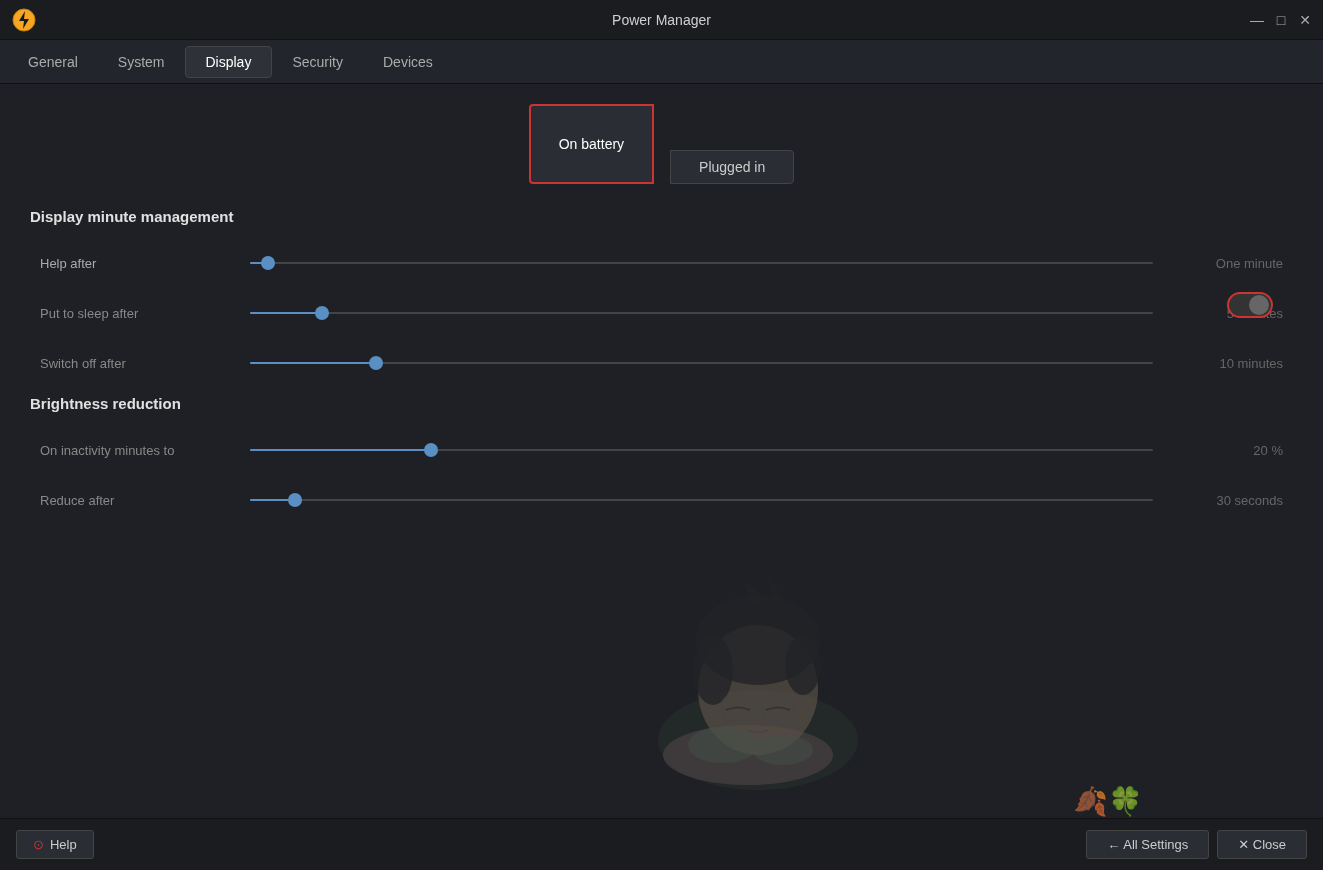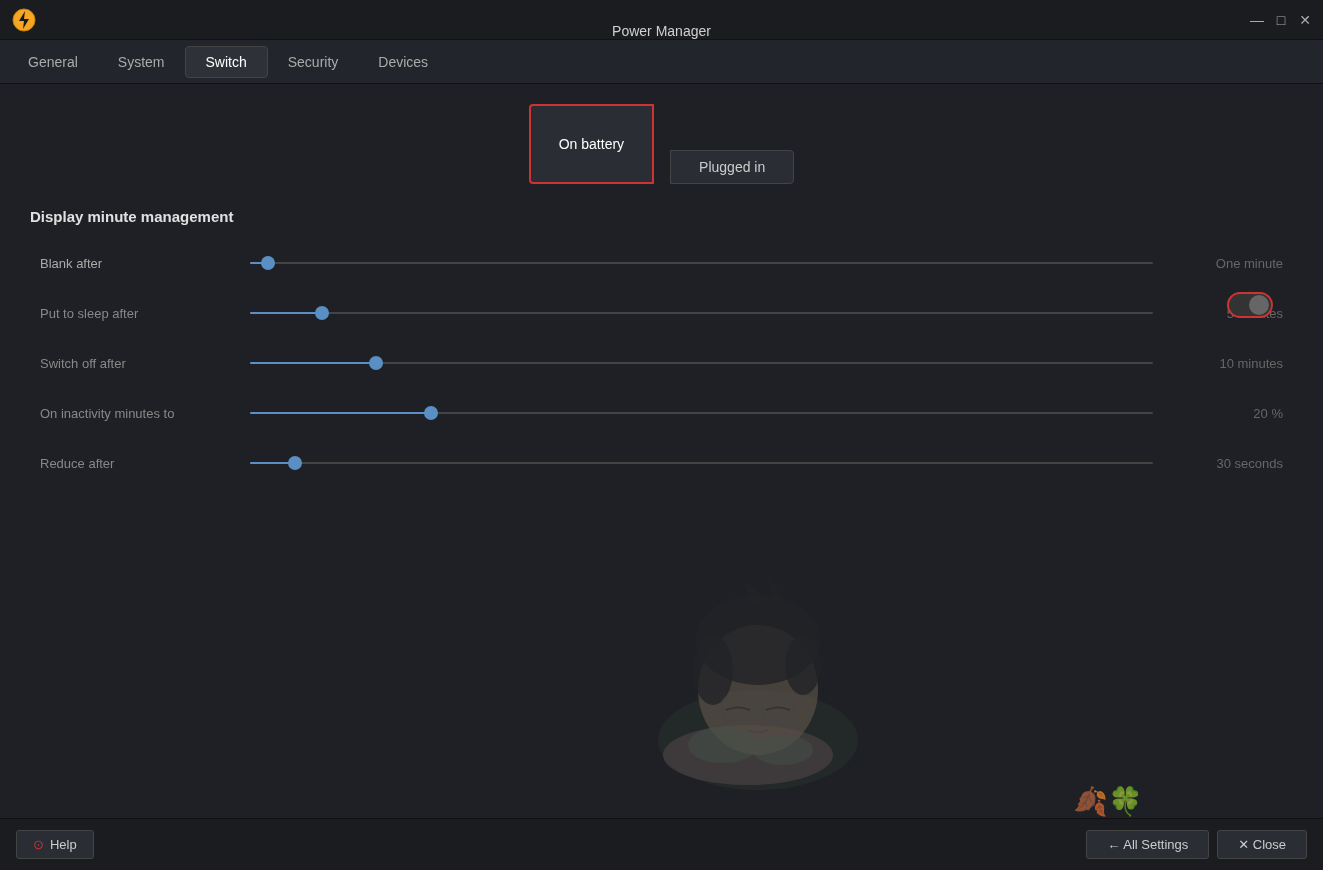--- a/index.html
+++ b/index.html
@@ -9,21 +9,21 @@
       background: #1e2025;
       font-family: 'Segoe UI', Arial, sans-serif;
       color: #d0d0d0;
       overflow: hidden;
       position: relative;
     }
 
     
     .titlebar {
       display: flex;
-      align-items: flex-end;
+      align-items: center;
       justify-content: center;
       background: #1a1c20;
       height: 40px;
       position: relative;
       border-bottom: 1px solid #111;
     }
     .titlebar-icon {
       position: absolute;
       left: 12px;
       top: 50%;
@@ -299,21 +299,21 @@
 </div>
 
 <div class="tabbar">
   <div class="tab">
     <span>General</span>
   </div>
   <div class="tab">
     <span>System</span>
   </div>
   <div class="tab active">
-    <span>Switch</span>
+    <span>Display</span>
   </div>
   <div class="tab">
     <span>Security</span>
   </div>
   <div class="tab">
     <span>Devices</span>
   </div>
 </div>
 
 <div class="main">
@@ -326,21 +326,21 @@
   <div style="position: relative; margin-bottom: 16px;">
     <div class="section-heading">Display minute management</div>
     <div class="toggle-switch">
       <div class="toggle-knob"></div>
     </div>
   </div>
 
   <div class="settings-section">
 
     <div class="setting-row">
-      <span class="setting-label bright">Blank after</span>
+      <span class="setting-label bright">Help after</span>
       <div class="slider-container">
         <div class="slider-track">
           <div class="slider-fill" style="width: 2%"></div>
           <div class="slider-thumb" style="left: 2%"></div>
         </div>
       </div>
       <span class="setting-value">One minute</span>
     </div>
 
     <div class="setting-row">
@@ -360,20 +360,21 @@
         <div class="slider-track">
           <div class="slider-fill" style="width: 14%"></div>
           <div class="slider-thumb" style="left: 14%"></div>
         </div>
       </div>
       <span class="setting-value">10 minutes</span>
     </div>
   </div>
 
   <div class="brightness-section">
+    <div class="section-heading">Brightness reduction</div>
     <div class="settings-section">
 
       <div class="setting-row">
         <span class="setting-label">On inactivity minutes to</span>
         <div class="slider-container">
           <div class="slider-track">
             <div class="slider-fill" style="width: 20%"></div>
             <div class="slider-thumb" style="left: 20%"></div>
           </div>
         </div>

